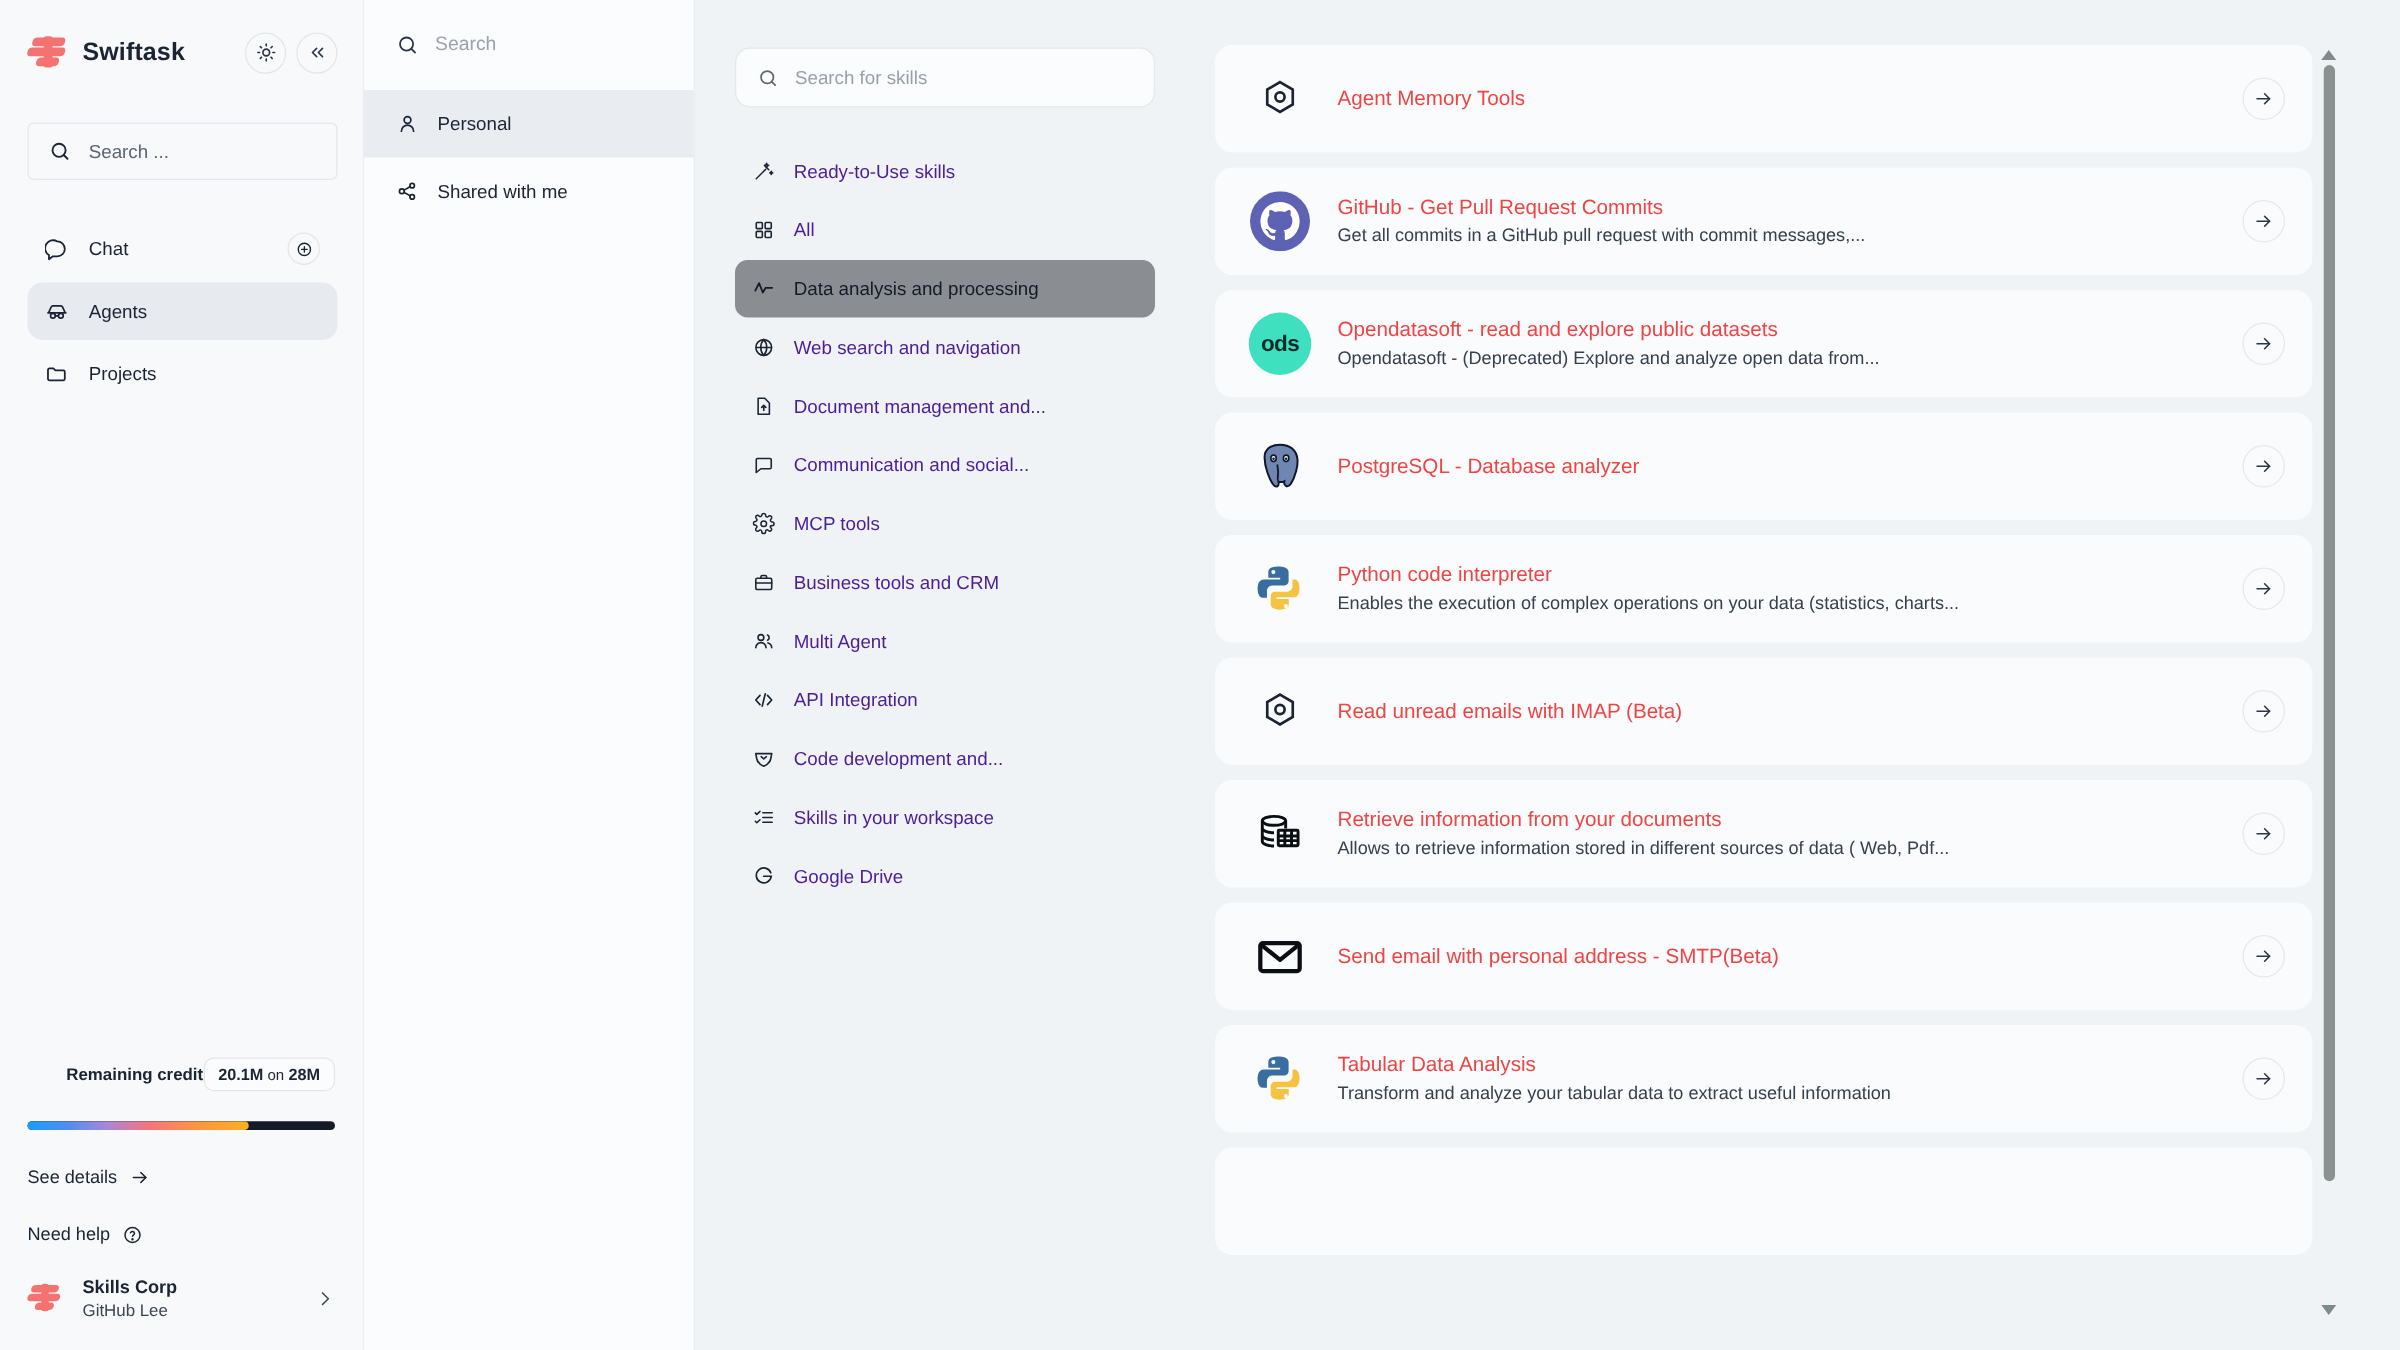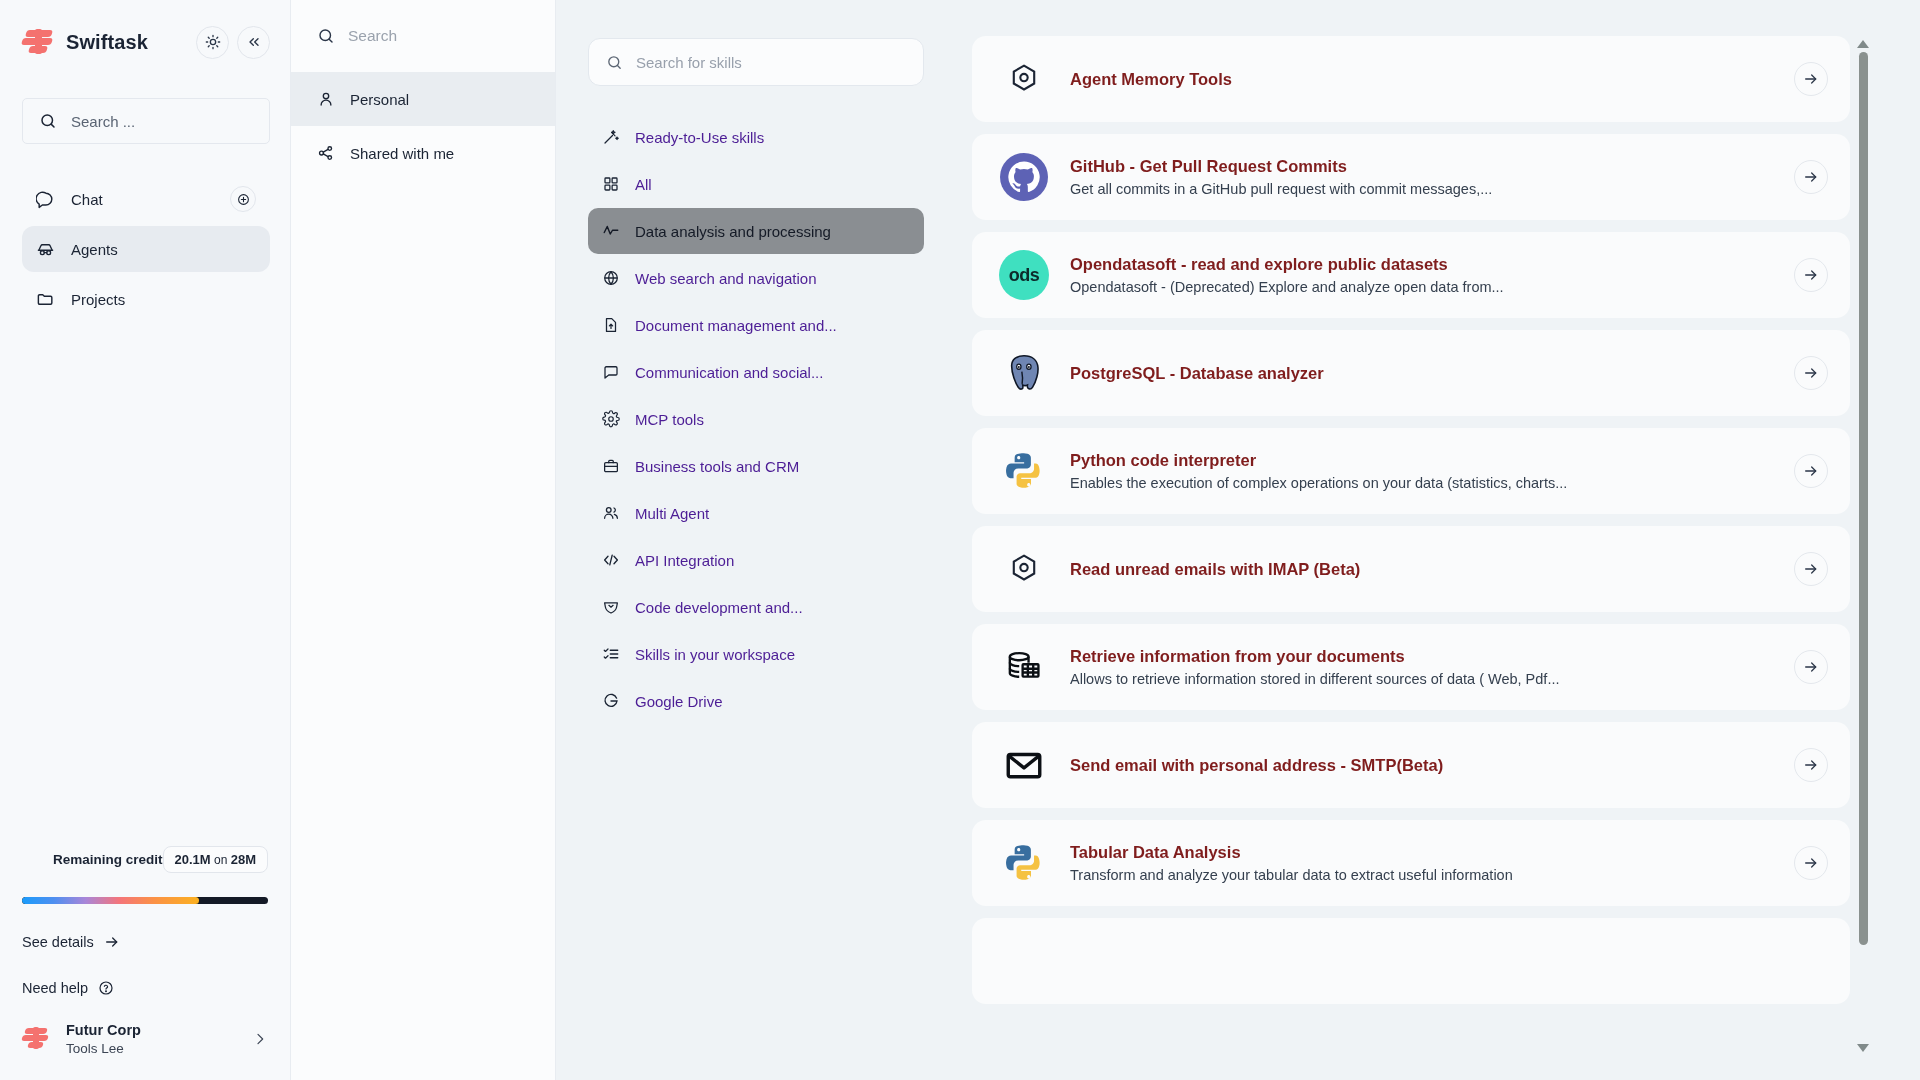--- a/index.html
+++ b/index.html
@@ -114,21 +114,21 @@
     position: absolute; left: 16px; right: 70px; top: 36px; bottom: 22px;
     display: flex; flex-direction: column; gap: 12px; overflow: hidden;
   }
   .card {
     background: #fafbfc; border-radius: 14px; min-height: 78px;
     display: flex; align-items: center; gap: 20px; padding: 0 22px 0 26px;
     cursor: pointer; flex: 0 0 auto;
   }
   .card-icon { width: 52px; height: 52px; flex: 0 0 52px; display: flex; align-items: center; justify-content: center; }
   .card-body { flex: 1; min-width: 0; }
-  .card-title { font-size: 16.5px; font-weight: bold; color: #7f1d1d; line-height: 1.35; }
+  .card-title { font-size: 16.5px; font-weight: normal; color: #ef4444; line-height: 1.35; }
   .card-desc { font-size: 14.5px; color: #35404f; margin-top: 3px; line-height: 1.35; }
   .card-go {
     width: 34px; height: 34px; border-radius: 50%; border: 1px solid #e4e8ed;
     background: #fafbfc; display: flex; align-items: center; justify-content: center; flex: 0 0 34px;
   }
 
   
   .scrollbar { position: absolute; right: 50px; top: 40px; bottom: 28px; width: 14px; }
   .sb-arrow { width: 0; height: 0; margin: 0 auto; }
   .sb-arrow.up { border-left: 6px solid transparent; border-right: 6px solid transparent; border-bottom: 8px solid #808a8a; }
@@ -235,22 +235,22 @@
             <path d="M9.6 9.4a2.5 2.5 0 0 1 4.8.8c0 1.7-2.4 2.1-2.4 3.4"></path>
             <circle cx="12" cy="17" r=".6" fill="#1b2434"></circle>
         </svg>
       </div>
 
       <div class="profile">
         <span class="profile-logo">
           <span class="mark"><i class="b1" style="left:3px;top:1px;width:22px;height:6px"></i><i class="b2" style="left:0;top:8px;width:26px;height:6px"></i><i class="b3" style="left:6px;top:15px;width:15px;height:6px"></i><i class="v" style="left:11px;top:0;width:6px;height:22px"></i></span>
         </span>
         <span class="profile-texts">
-          <span class="profile-org" style="display:block">Futur Corp</span>
-          <span class="profile-user" style="display:block">Tools Lee</span>
+          <span class="profile-org" style="display:block">Skills Corp</span>
+          <span class="profile-user" style="display:block">GitHub Lee</span>
         </span>
         <svg width="16" height="16" viewBox="0 0 24 24" fill="none" stroke="#3c4554" stroke-width="1.8" stroke-linecap="round" stroke-linejoin="round">
           <polyline points="9 5 16 12 9 19"></polyline>
         </svg>
       </div>
     </div>
   </aside>
 
   <section class="panel2">
     <div class="p2-search">

